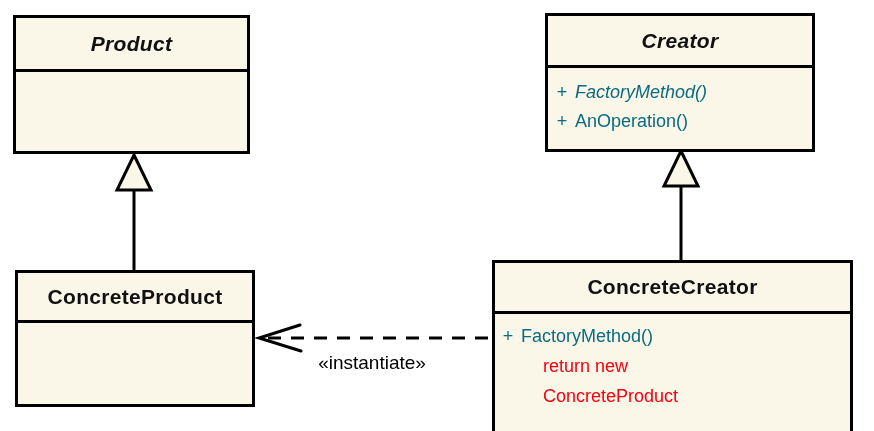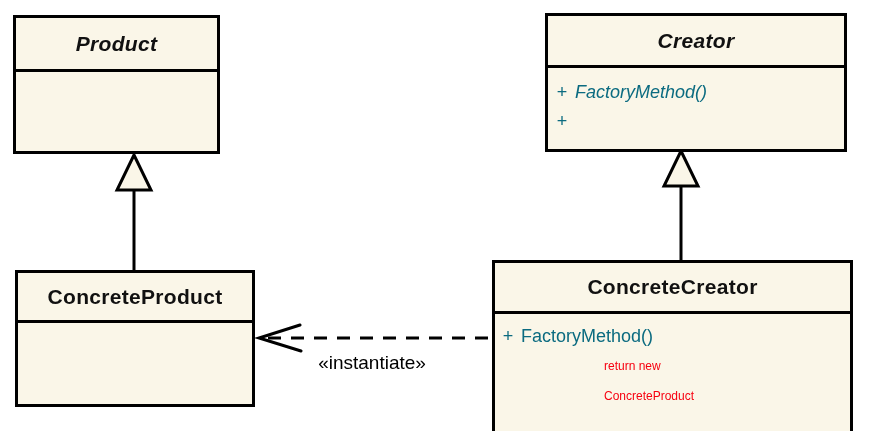--- a/index.html
+++ b/index.html
@@ -87,29 +87,29 @@
   }
   .m-vis {
     width: 26px;
     text-align: center;
     flex: 0 0 auto;
   }
   .m-name.is-abstract {
     font-style: italic;
   }
   .code-line {
-    font-size: 12px;
+    font-size: 18px;
     line-height: 30px;
     color: var(--code-col);
-    padding-left: 109px;
+    padding-left: 48px;
   }
   
-  #box-product        { left: 13px;  top: 15px;  width: 207px; height: 139px; }
+  #box-product        { left: 13px;  top: 15px;  width: 237px; height: 139px; }
   #box-product .uml-title { height: 54px; }
-  #box-creator        { left: 545px; top: 13px;  width: 302px; height: 139px; }
+  #box-creator        { left: 545px; top: 13px;  width: 270px; height: 139px; }
   #box-creator .uml-title { height: 52px; }
   #box-creator .uml-body { padding-top: 10px; padding-left: 1px; }
   #box-concrete-product { left: 15px; top: 270px; width: 240px; height: 137px; }
   #box-concrete-product .uml-title { height: 50px; }
   #box-concrete-creator { left: 492px; top: 260px; width: 361px; height: 176px; }
   #box-concrete-creator .uml-title { height: 51px; }
   #box-concrete-creator .uml-body { padding-top: 8px; }
 </style>
 </head>
 <body>
@@ -142,20 +142,21 @@
 
   <div class="uml-box abstract" id="box-creator">
     <div class="uml-title">Creator</div>
     <div class="uml-body">
       <div class="m-line">
         <span class="m-vis">+</span>
         <span class="m-name is-abstract">FactoryMethod()</span>
       </div>
       <div class="m-line">
         <span class="m-vis">+</span>
+        <span class="m-name">AnOperation()</span>
       </div>
     </div>
   </div>
 
   <div class="uml-box" id="box-concrete-product">
     <div class="uml-title">ConcreteProduct</div>
     <div class="uml-body"></div>
   </div>
 
   <div class="uml-box" id="box-concrete-creator">

